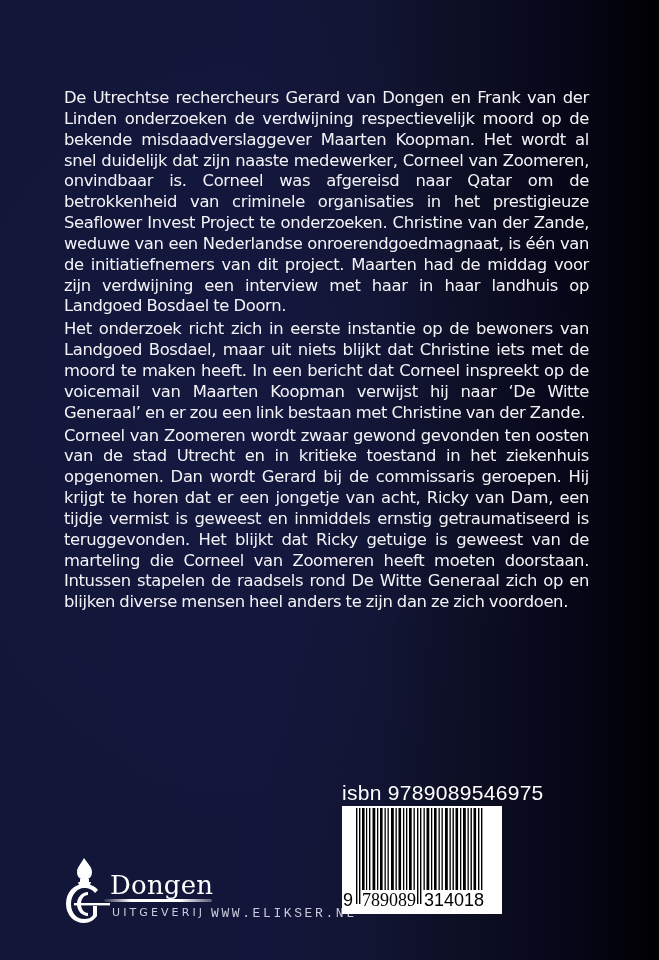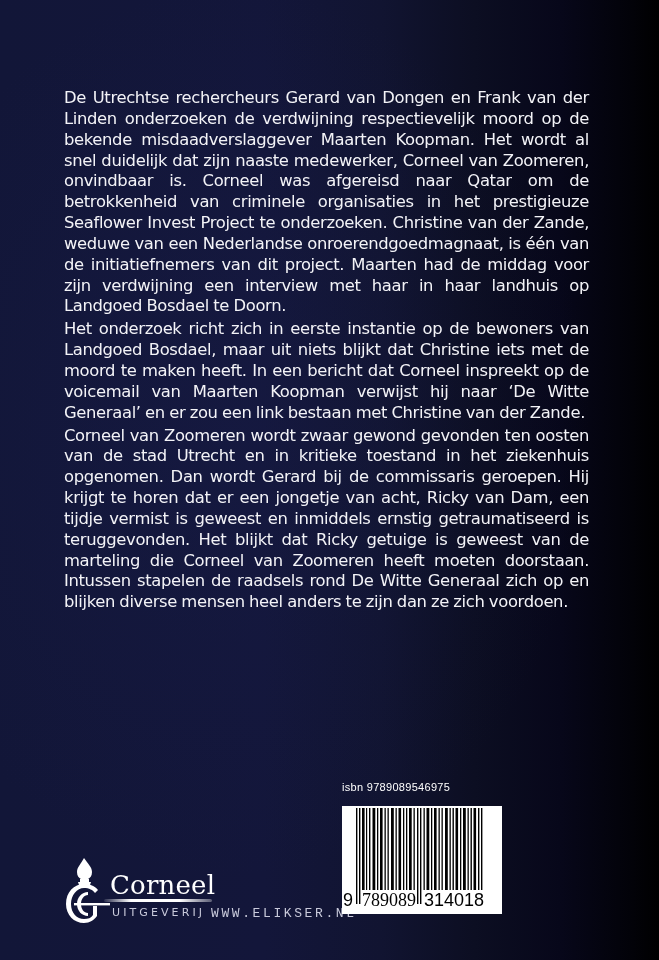--- a/index.html
+++ b/index.html
@@ -96,21 +96,21 @@
       font-family: Liberation Mono, monospace;
       font-size: 13px;
       letter-spacing: 2.6px;
       color: #c9cadb;
     }
     .isbn-label {
       position: absolute;
       left: 342px;
       top: 781px;
       font-family: "Liberation Sans", "DejaVu Sans", sans-serif;
-      font-size: 11px;
+      font-size: 21px;
       letter-spacing: 0.3px;
       color: #ffffff;
     }
     .barcode {
       position: absolute;
       left: 342px;
       top: 806px;
       width: 160px;
       height: 108px;
       background: #ffffff;
@@ -156,21 +156,21 @@
       <path d="M24 2 C21 8 17 11 17 16 C17 20 19 22 21 23 L28 23 C30 22 32 20 32 16 C32 11 28 8 24 2 Z" fill="#ffffff"></path>
       <rect x="20" y="23" width="9" height="3" fill="#ffffff"></rect>
       <path d="M18 26 L31 26 L30 29 L19 29 Z" fill="#ffffff"></path>
 
       <path d="M38 34 C34 29 29 28 24 28 C14 28 6 36 6 48 C6 59 14 67 24 67 C30 67 34 64 37 60 L37 50 L33 50 L33 59 C31 62 28 63 24 63 C17 63 11 57 11 48 C11 39 17 32 24 32 C29 32 33 34 35 37 Z" fill="#ffffff"></path>
 
       <path d="M28 36 C22 36 17 41 17 48 C17 55 22 60 28 60 L28 57 C24 57 21 53 21 48 C21 43 24 39 28 39 Z" fill="#ffffff"></path>
       <rect x="14" y="47" width="36" height="2.4" fill="#ffffff"></rect>
     </svg>
   </div>
-  <div class="logo-word">Corneel</div>
+  <div class="logo-word">Dongen</div>
   <div class="logo-swoosh"></div>
   <div class="logo-sub">UITGEVERIJ</div>
 </div>
 
 <div class="website">WWW.ELIKSER.NL</div>
 
 <div class="isbn-label">isbn 9789089546975</div>
 
 <div class="barcode">
   <svg width="160" height="108" viewBox="0 0 160 108">

